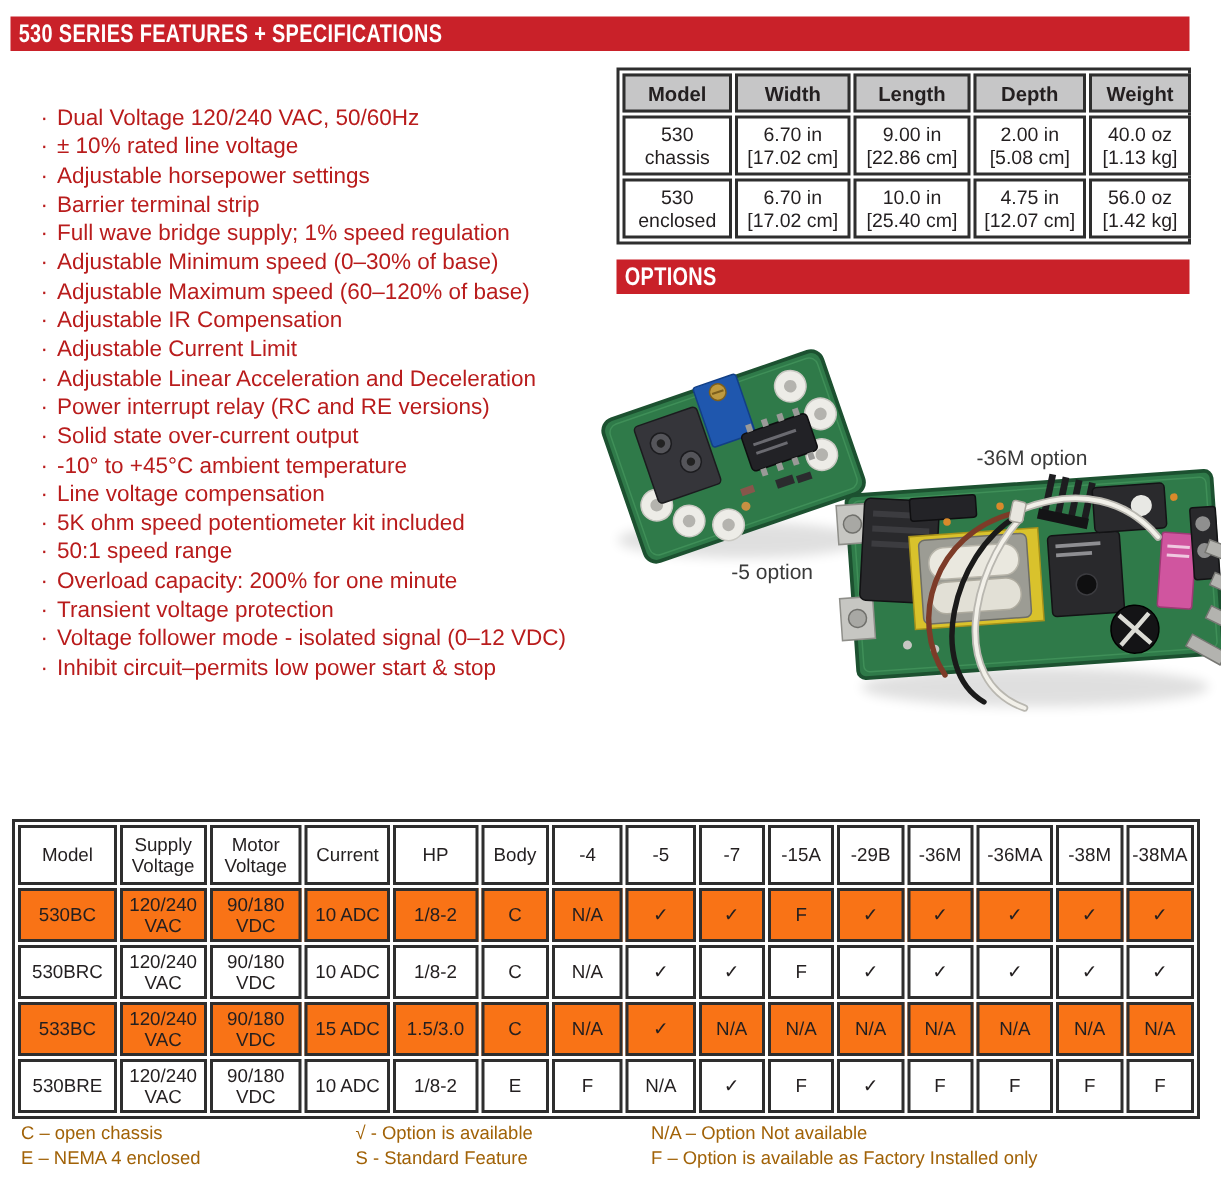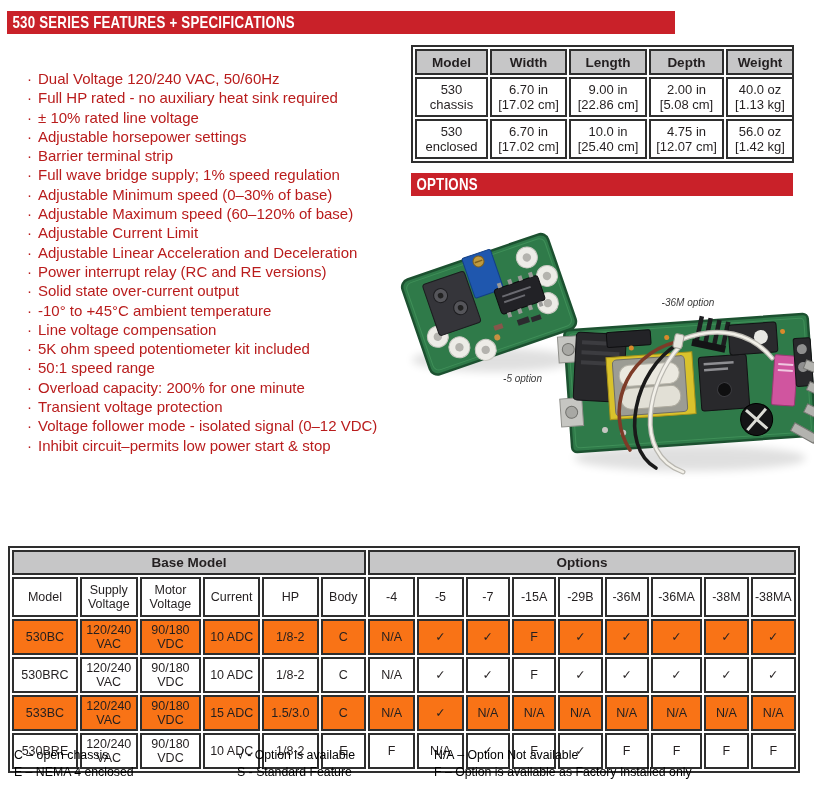--- a/index.html
+++ b/index.html
@@ -3,21 +3,21 @@
 <meta charset="utf-8">
 <style>
   html,body{margin:0;padding:0;background:#fff;}
   #page{position:relative;width:814px;height:792px;background:#ffffff;overflow:hidden;
         font-family:"Liberation Sans","DejaVu Sans",sans-serif;color:#231f20;}
 
   
   .bar{position:absolute;background:#c92129;height:23px;overflow:hidden;}
   .bar-text{display:inline-block;color:#ffffff;font-weight:700;font-size:17px;line-height:23px;
             padding-left:7px;transform:scaleX(0.78);transform-origin:0 50%;letter-spacing:.3px;white-space:nowrap;}
-  #title-bar{left:7px;top:11px;width:668px;}
+  #title-bar{left:7px;top:11px;width:786px;}
   #options-bar{left:411px;top:173px;width:382px;}
 
   
   #features{position:absolute;left:9px;top:53px;width:400px;margin:16px;padding:0;list-style:none;
             font-size:15px;line-height:19.3px;color:#b91c1c;}
   #features li{position:relative;padding-left:13px;}
   #features li::before{content:"·";position:absolute;left:2px;top:0;}
 
   
   .tbl-wrap{position:absolute;border:2px solid #2e2e2e;box-sizing:border-box;background:#fff;}
@@ -33,48 +33,48 @@
   #spec-wrap th{height:20px;font-size:13.5px;}
   #spec-wrap td{height:34px;font-size:13px;line-height:15px;margin-top:16px;}
 
   
   #big-wrap{left:8px;top:546px;width:792px;}
   #big-wrap th.group{height:19px;font-size:13.5px;}
   #big-wrap tr.cols th{height:34px;font-size:12.5px;line-height:14px;}
   #big-wrap td{height:30px;font-size:12.5px;line-height:14px;}
 
   
-  .caption{position:absolute;font-style:italic;font-size:10px;color:#3a3a3a;text-align:center;}
+  .caption{position:absolute;font-size:14px;color:#3a3a3a;text-align:center;}
   #cap5{left:458px;top:373px;width:84px;text-align:right;}
   #cap36{left:640px;top:297px;width:96px;}
 
   
-  .lcol{position:absolute;top:747px;font-size:12.3px;line-height:16.5px;color:#000000;}
+  .lcol{position:absolute;top:747px;font-size:12.3px;line-height:16.5px;color:#a16207;}
   #lcol1{left:14px;} #lcol2{left:237px;} #lcol3{left:434px;}
 
   #photos{position:absolute;left:398px;top:208px;width:416px;height:284px;}
 </style>
 </head>
 <body>
 
 <div id="page">
 
   <div class="bar" id="title-bar">
     <span class="bar-text">530 SERIES FEATURES + SPECIFICATIONS</span>
   </div>
 
   <ul id="features">
     <li>Dual Voltage 120/240 VAC, 50/60Hz</li>
-    <li>Full HP rated - no auxiliary heat sink required</li>
     <li>± 10% rated line voltage</li>
     <li>Adjustable horsepower settings</li>
     <li>Barrier terminal strip</li>
     <li>Full wave bridge supply; 1% speed regulation</li>
     <li>Adjustable Minimum speed (0–30% of base)</li>
     <li>Adjustable Maximum speed (60–120% of base)</li>
+    <li>Adjustable IR Compensation</li>
     <li>Adjustable Current Limit</li>
     <li>Adjustable Linear Acceleration and Deceleration</li>
     <li>Power interrupt relay (RC and RE versions)</li>
     <li>Solid state over-current output</li>
     <li>-10° to +45°C ambient temperature</li>
     <li>Line voltage compensation</li>
     <li>5K ohm speed potentiometer kit included</li>
     <li>50:1 speed range</li>
     <li>Overload capacity: 200% for one minute</li>
     <li>Transient voltage protection</li>
@@ -276,24 +276,20 @@
           <col style="width:45px">
           <col style="width:43px">
           <col style="width:43px">
           <col style="width:43px">
           <col style="width:43px">
           <col style="width:50px">
           <col style="width:43px">
           <col style="width:44px">
       </colgroup>
       <tbody>
-          <tr>
-        <th class="hdr group" colspan="6">Base Model</th>
-        <th class="hdr group" colspan="9">Options</th>
-      </tr>
       <tr class="cols">
         <th class="pre">Model</th>
         <th class="pre">Supply
 Voltage</th>
         <th class="pre">Motor
 Voltage</th>
         <th class="pre">Current</th>
         <th class="pre">HP</th>
         <th class="pre">Body</th>
         <th class="pre">-4</th>

